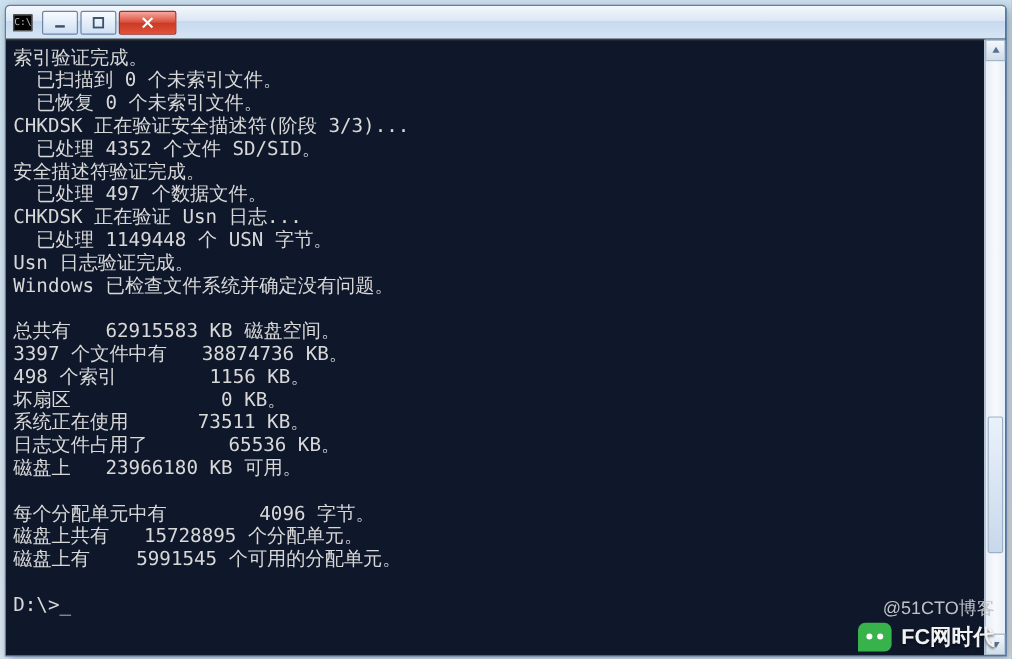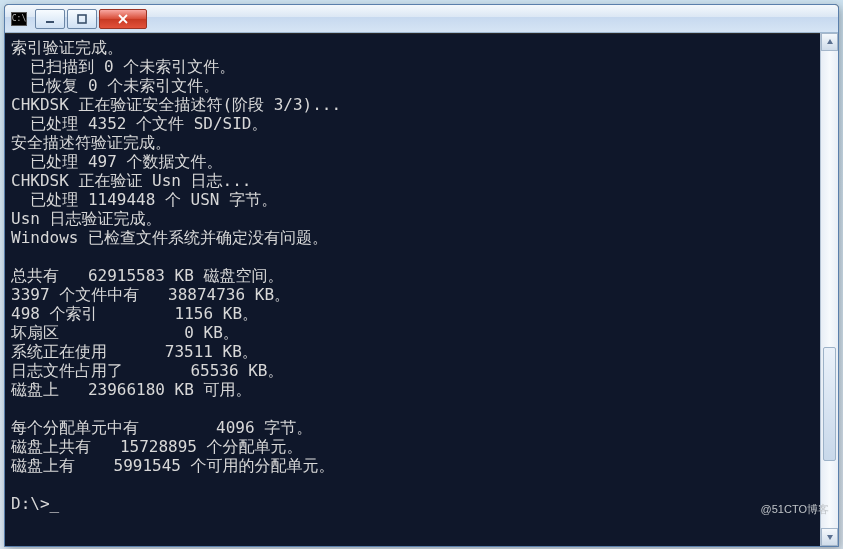--- a/index.html
+++ b/index.html
@@ -42,21 +42,21 @@
   .sb-btn { height:18px; background:linear-gradient(180deg,#f4f8fc,#cfdcea); border:1px solid #a4b6ca; display:flex; align-items:center; justify-content:center; }
   .sb-track { flex:1; position:relative; }
   .sb-thumb { position:absolute; left:2px; right:2px; top:62%; height:24%; background:linear-gradient(180deg,#eaf1fa,#c8d8ea); border:1px solid #9db2c8; border-radius:2px; }
   .wm {
     position: absolute; right: 14px; bottom: 6px; display: flex; align-items: center;
     color: #f1f2f2; font-size: 18px; font-weight: 600; text-shadow: 0 1px 2px rgba(0,0,0,0.5);
   }
   .wm .bubble { width:28px; height:24px; background:#38b24a; border-radius:6px 6px 6px 0; margin-right:8px; position:relative; }
   .wm .bubble:before, .wm .bubble:after { content:""; position:absolute; background:#fff; border-radius:50%; width:5px; height:5px; top:9px; }
   .wm .bubble:before { left:7px; } .wm .bubble:after { left:16px; }
-  .sub-wm { position:absolute; right:14px; bottom:32px; color:#bfc3c7; font-size:11px; }
+  .sub-wm { position:absolute; right:14px; bottom:32px; color:#bfc3c7; font-size:15px; }
 </style>
 </head>
 <body>
 
 <div class="desktop">
   <div class="window">
 
     <div class="titlebar">
       <div class="app-icon">C:\</div>
       <div class="winbtns">
@@ -116,14 +116,18 @@
       </div>
       <div class="sb-btn">
         <svg width="8" height="8" viewBox="0 0 8 8">
             <polygon points="1,2 7,2 4,7" fill="#5a7090"></polygon>
           </svg>
       </div>
     </div>
 
   </div>
 
+  <div class="wm">
+    <div class="bubble"></div>
+    <span>FC网时代</span>
+  </div>
   <div class="sub-wm">@51CTO博客</div>
 </div>
 
 </body></html>

